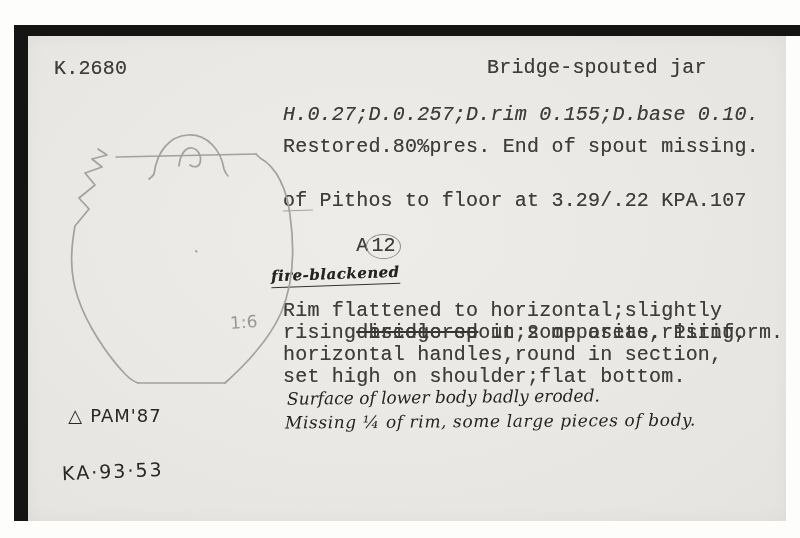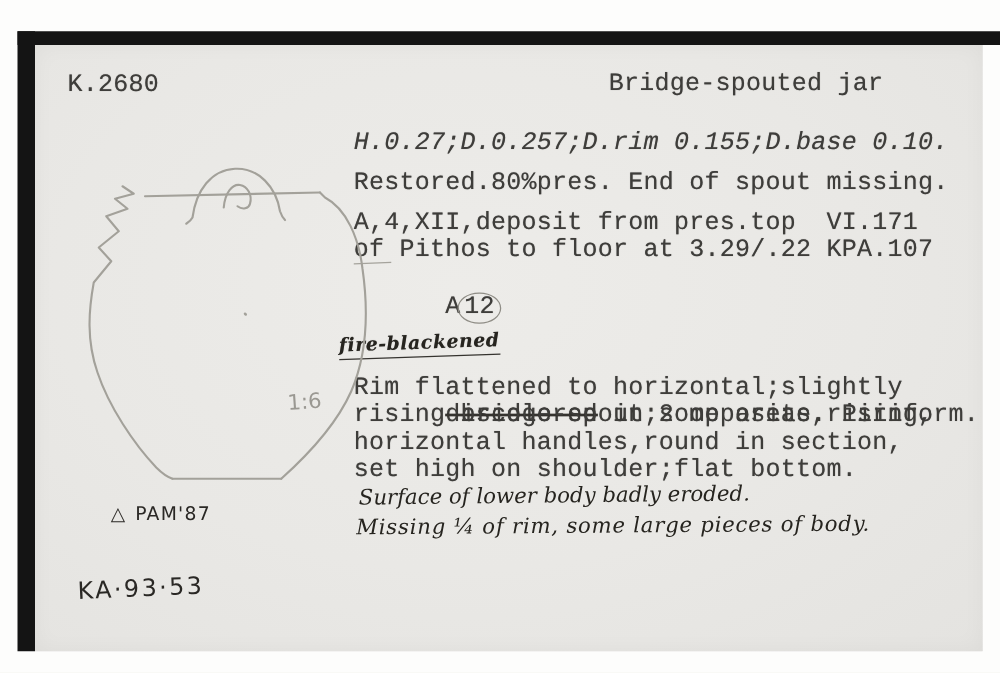--- a/index.html
+++ b/index.html
@@ -39,21 +39,20 @@
   <div class="frame-left"></div>
 
   <div class="card">
 
     <div class="typed" style="left:26px;top:22px;">K.2680</div>
     <div class="typed" style="left:459px;top:21px;text-align:center;">Bridge-spouted jar</div>
 
     <div class="typed" style="left:255px;top:68px;font-style:italic;">H.0.27;D.0.257;D.rim 0.155;D.base 0.10.</div>
     <div class="typed" style="left:255px;top:100px;">Restored.80%pres. End of spout missing.</div>
 
-    <div class="typed" style="left:255px;top:132px;">A,4,XII,deposit from pres.top  VI.171</div>
     <div class="typed" style="left:255px;top:154px;">of Pithos to floor at 3.29/.22 KPA.107</div>
     <div class="pencil-underline" style="left:255px;top:174px;"></div>
     <div class="typed" style="left:255px;top:176px;">
       <span>A</span><span class="circled">12</span>
     </div>
 
     <div class="typed" style="left:255px;top:242px;">
       <span class="correction">fire-blackened</span>
       <span class="struck">discolored</span><span> in some areas. Piriform.</span>
     </div>
@@ -80,19 +79,19 @@
       <path d="M121,143 C124,141 125,140 126,138 C129,116 141,100 160,99
                C179,98 193,114 196,133 C197,136 198,138 200,140"></path>
 
       <path d="M151,130 C152,118 158,111 164,112 C170,113 174,120 172,127 C171,131 166,132 162,129"></path>
 
       <path d="M168,215 L168.6,215.6" stroke-width="2"></path>
     </svg>
 
     <div class="hw-print pencil" style="left:202px;top:276px;font-size:17px;transform:rotate(-4deg);">1:6</div>
 
-    <div class="hw-print" style="left:26px;top:348px;font-size:15px;letter-spacing:1px;">
+    <div class="hw-print" style="left:0;top:348px;font-size:18px;letter-spacing:1px;">
       <span style="margin-right:7px;">△</span><span>PAM'87</span>
     </div>
     <div class="hw-print" style="left:34px;top:424px;font-size:19px;letter-spacing:2px;transform:rotate(-2.5deg);">KA·93·53</div>
 
   </div>
 </div>
 
 </body></html>

